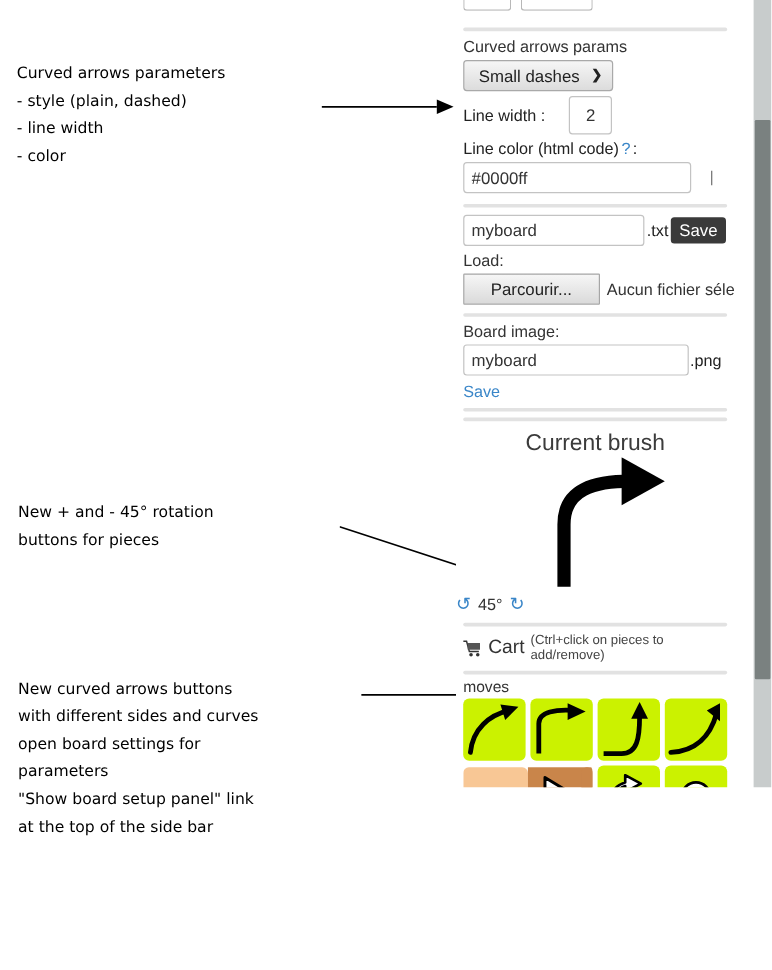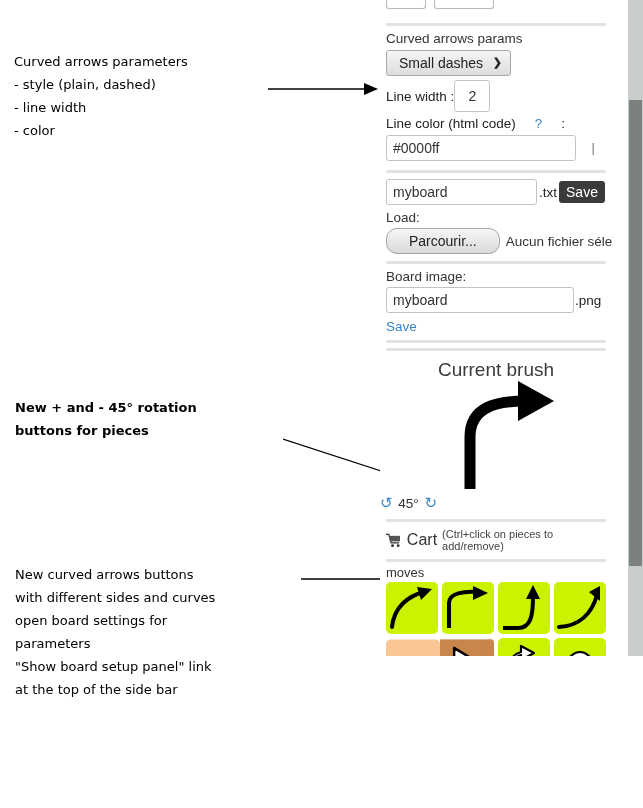--- a/index.html
+++ b/index.html
@@ -15,21 +15,21 @@
   .annotations{position:absolute;left:0;top:0;width:380px;height:808px;}
   .anno{
     position:absolute;
     font-family:"DejaVu Sans", sans-serif;
     font-size:13px;
     line-height:23px;
     color:#000000;
     white-space:pre;
   }
   #anno-1{left:14px;top:50px;}
-  #anno-2{left:15px;top:396px;font-weight:bold;}
+  #anno-2{left:15px;top:416px;}
   #anno-3{left:15px;top:563px;}
 
   .anno-arrow{position:absolute;}
 
   
   .panel{
     position:absolute;left:380px;top:0;width:263px;height:656px;
     background:#ffffff;
     font-family:"Liberation Sans", sans-serif;
     font-size:13.5px;
@@ -66,38 +66,38 @@
   input.txt{
     border:1px solid #c3c3c3;border-radius:3px;
     background:#fff;color:#333;
     font-family:"Liberation Sans", sans-serif;
     font-size:14px;
     padding:4px 6px;
     outline:none;
   }
   .num{width:22px;text-align:center;height:22px;padding:3px 4px;}
 
-  .row{display:flex;align-items:center;padding:2px 6px;gap:0;}
+  .row{display:flex;align-items:center;padding:2px 6px;gap:20px;}
 
   .color-wrap{position:relative;display:block;margin:2px 6px 0 6px;}
   .color-wrap input{width:176px;}
   .color-wrap .dl-icon{
     position:absolute;right:10px;top:50%;transform:translateY(-50%);
     color:#777;font-size:13px;letter-spacing:-1px;
     font-family:"Liberation Mono", monospace;
   }
 
   .save-btn{
     background:#3a3a3a;color:#ffffff;border:none;border-radius:3px;
     font-family:"Liberation Sans", sans-serif;font-size:14px;
     padding:3px 7px;cursor:pointer;
   }
   .file-btn{
     background-image:linear-gradient(#f6f6f6,#dadada);
-    border:1px solid #a6a6a6;border-radius:11px;
+    border:1px solid #a6a6a6;border-radius:1px;
     font-family:"Liberation Sans", sans-serif;font-size:14px;color:#222;
     padding:4px 22px;cursor:pointer;
   }
   .file-none{font-size:13.5px;color:#333;white-space:nowrap;}
 
   a.lnk{color:#3a86c8;text-decoration:none;cursor:pointer;}
   .brush-title{color:#3b3b3b;font-size:19px;text-align:center;padding-top:4px;}
 
   .brush-canvas{display:block;margin:0 auto;}
 
@@ -188,21 +188,21 @@
         <option>Small dashes</option>
       </select>
       <span class="chev">❯</span>
     </div>
 
     <div class="row">
       <span>Line width :</span>
       <input class="txt num" type="text" value="2" style="">
     </div>
 
-    <div class="row" style="gap:19px;">
+    <div class="row" style="gap:2px;">
       <span>Line color (html code)</span>
       <a class="lnk">?</a>
       <span>:</span>
     </div>
 
     <div class="color-wrap">
       <input class="txt" type="text" value="#0000ff" style="">
       <span class="dl-icon">|</span>
     </div>
 

